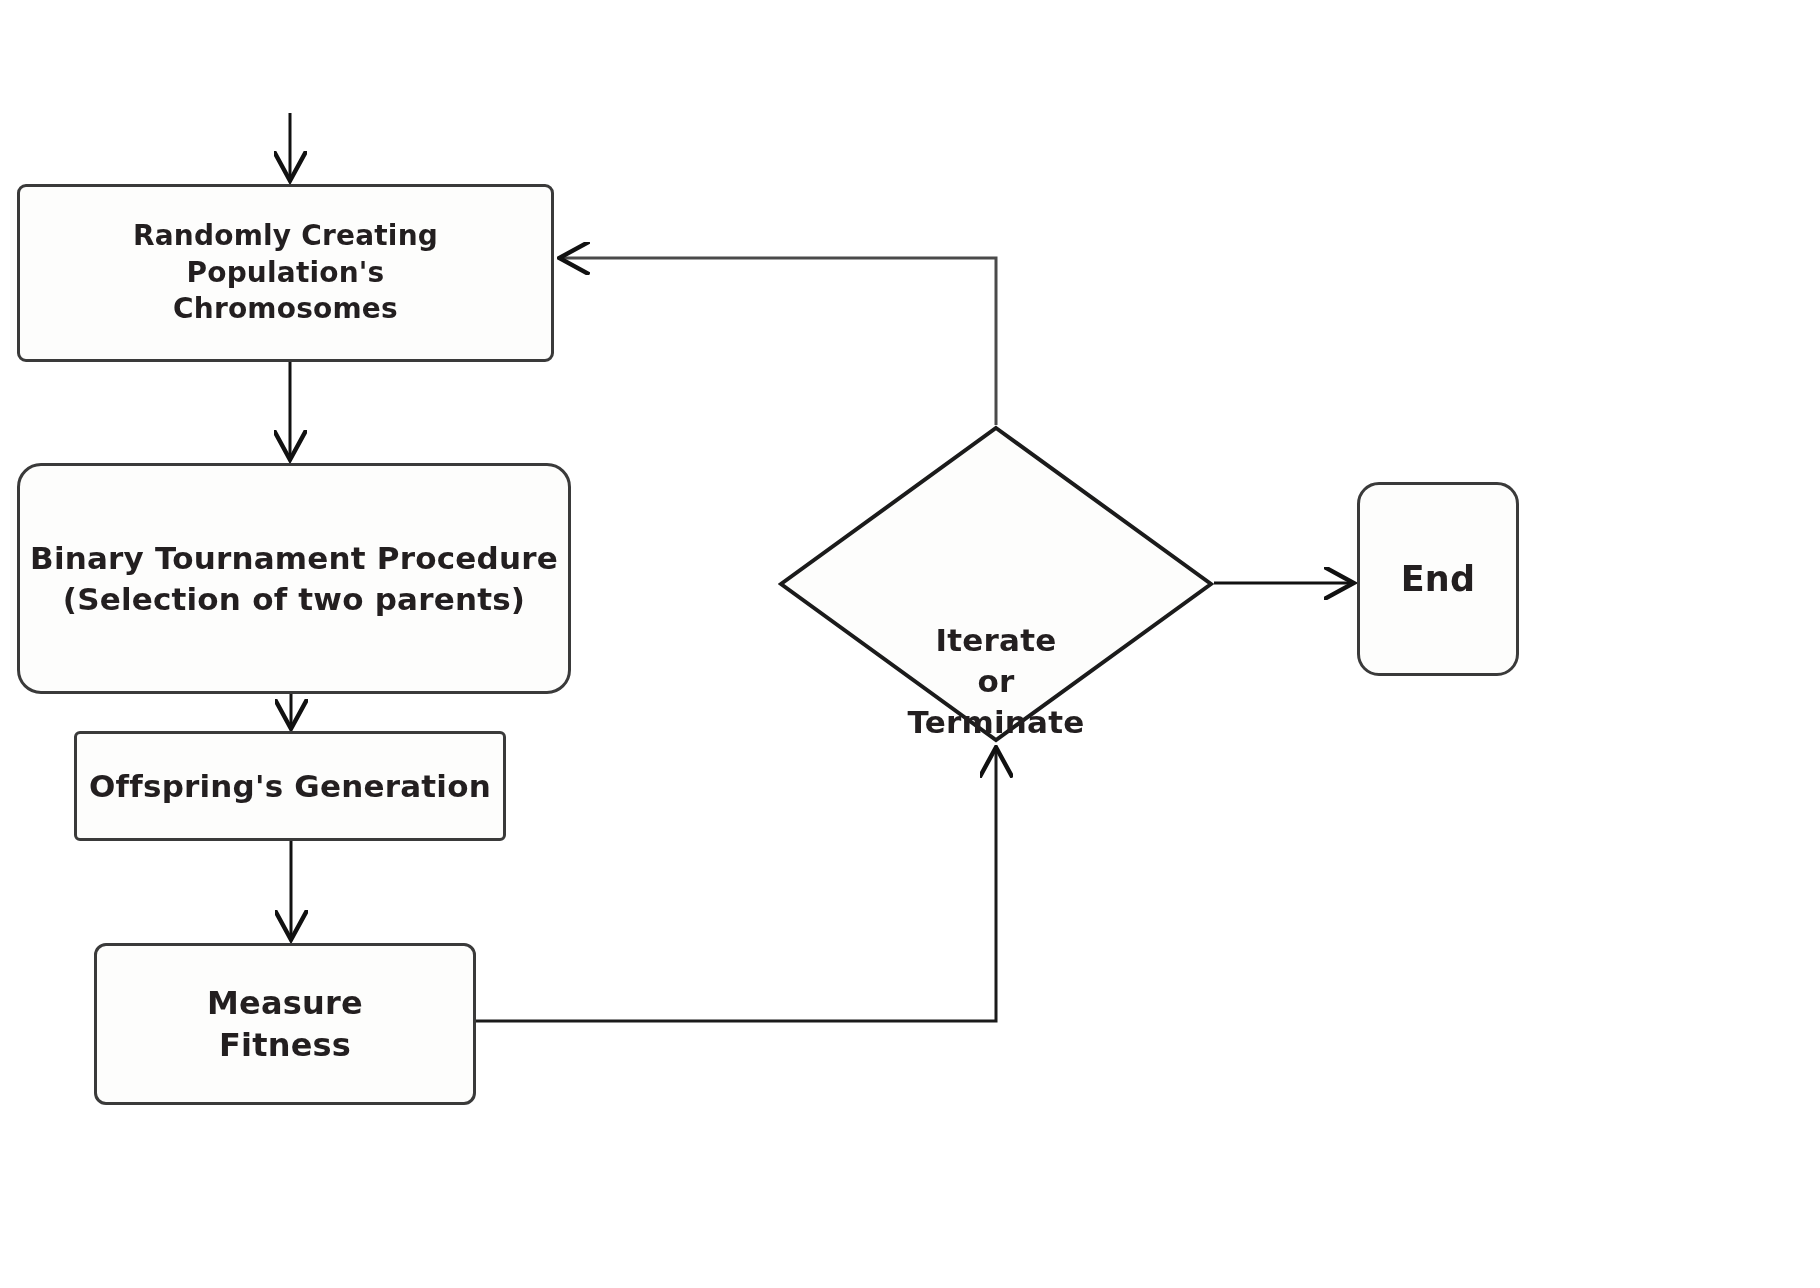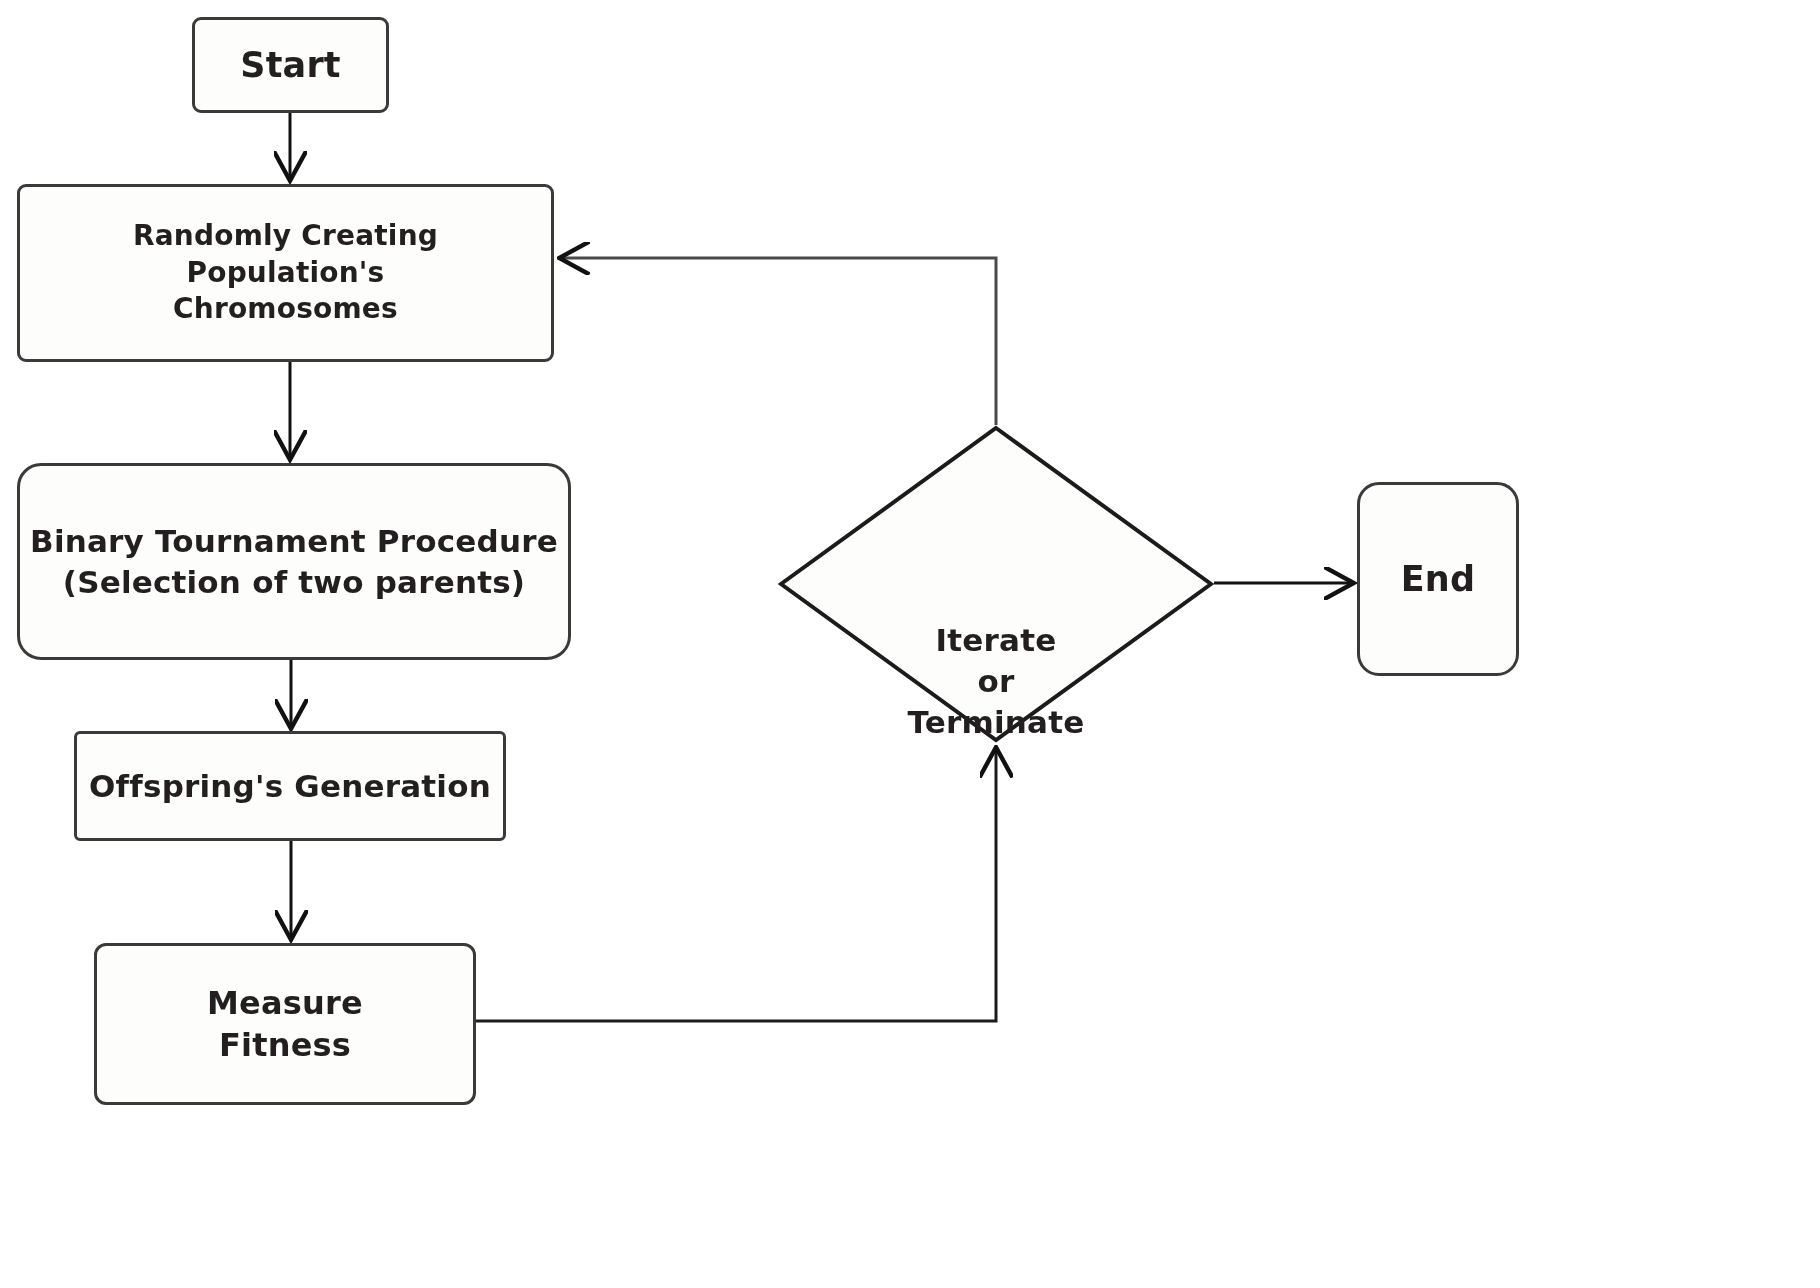--- a/index.html
+++ b/index.html
@@ -48,21 +48,21 @@
     left: 192px; top: 17px; width: 197px; height: 96px;
     border-radius: 9px;
     font-size: 35px;
   }
   #node-randomly {
     left: 17px; top: 184px; width: 537px; height: 178px;
     border-radius: 9px;
     font-size: 28px;
   }
   #node-binary {
-    left: 17px; top: 463px; width: 554px; height: 197px;
+    left: 17px; top: 463px; width: 554px; height: 231px;
     border-radius: 24px;
     font-size: 31px;
   }
   #node-offspring {
     left: 74px; top: 731px; width: 432px; height: 110px;
     border-radius: 6px;
     font-size: 31px;
   }
   #node-measure {
     left: 94px; top: 943px; width: 382px; height: 162px;
@@ -127,23 +127,20 @@
 
     <g>
       <path d="M 996 425 L 996 258 L 562 258" fill="none" stroke="#4a4a4a" stroke-width="3" marker-end="url(#arrowThin)"></path>
     </g>
 
     <g>
       <line x1="1214" y1="583" x2="1351" y2="583" stroke="#111111" stroke-width="3" marker-end="url(#arrowThin)"></line>
     </g>
   </svg>
 
-  <div class="node" id="node-start">
-    <span class="lbl">Start</span>
-  </div>
 
   <div class="node" id="node-randomly">
     <span class="lbl">Randomly Creating
 Population's
 Chromosomes</span>
   </div>
 
   <div class="node" id="node-binary">
     <span class="lbl">Binary Tournament Procedure
 (Selection of two parents)</span>

